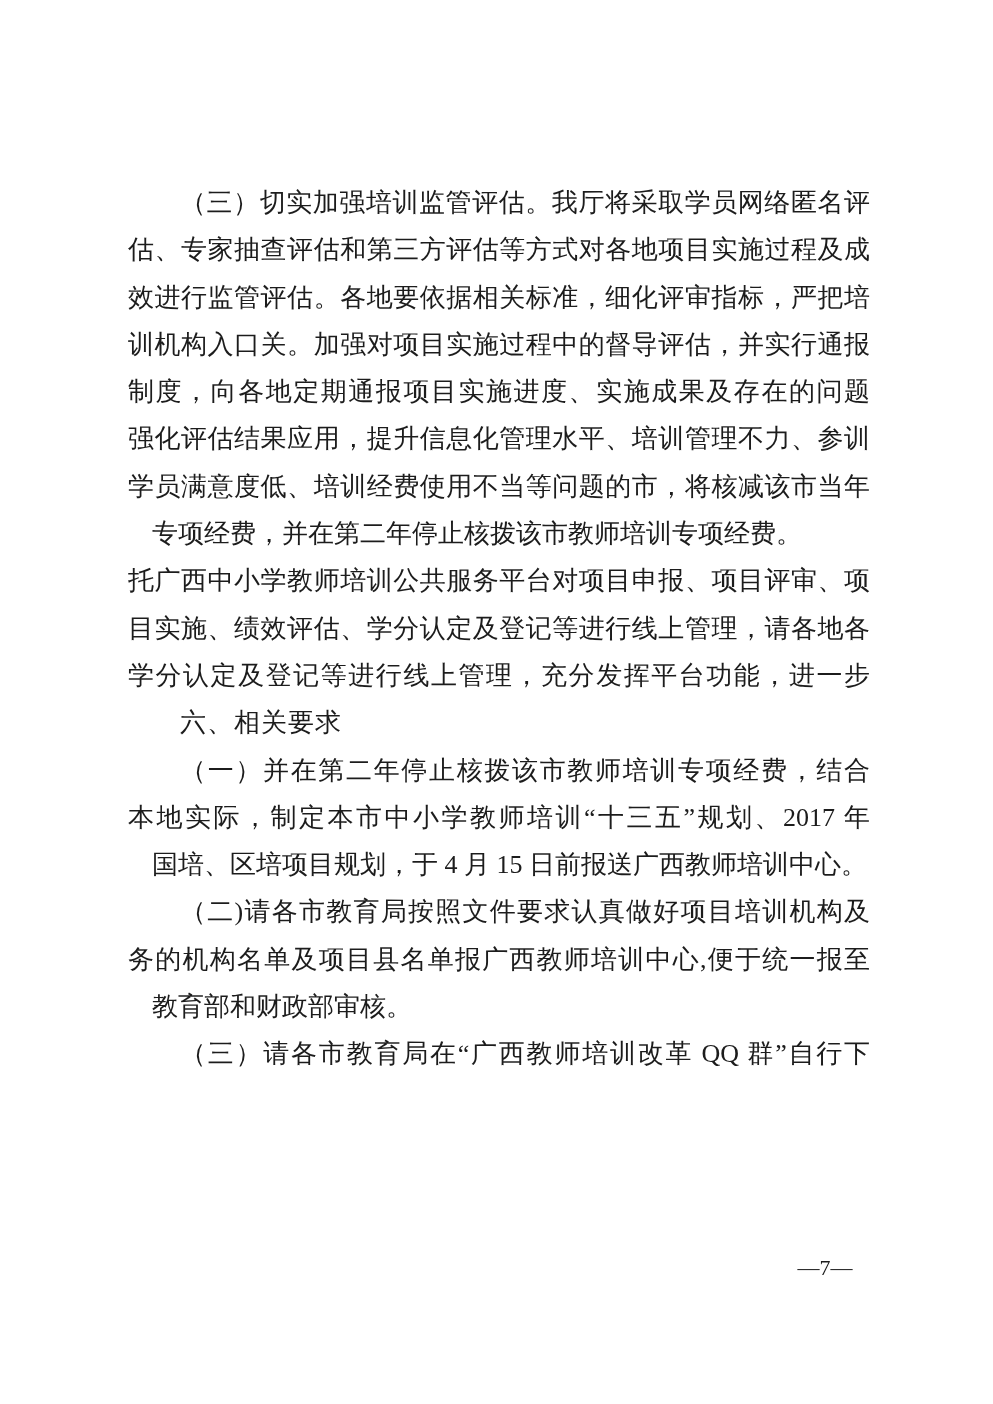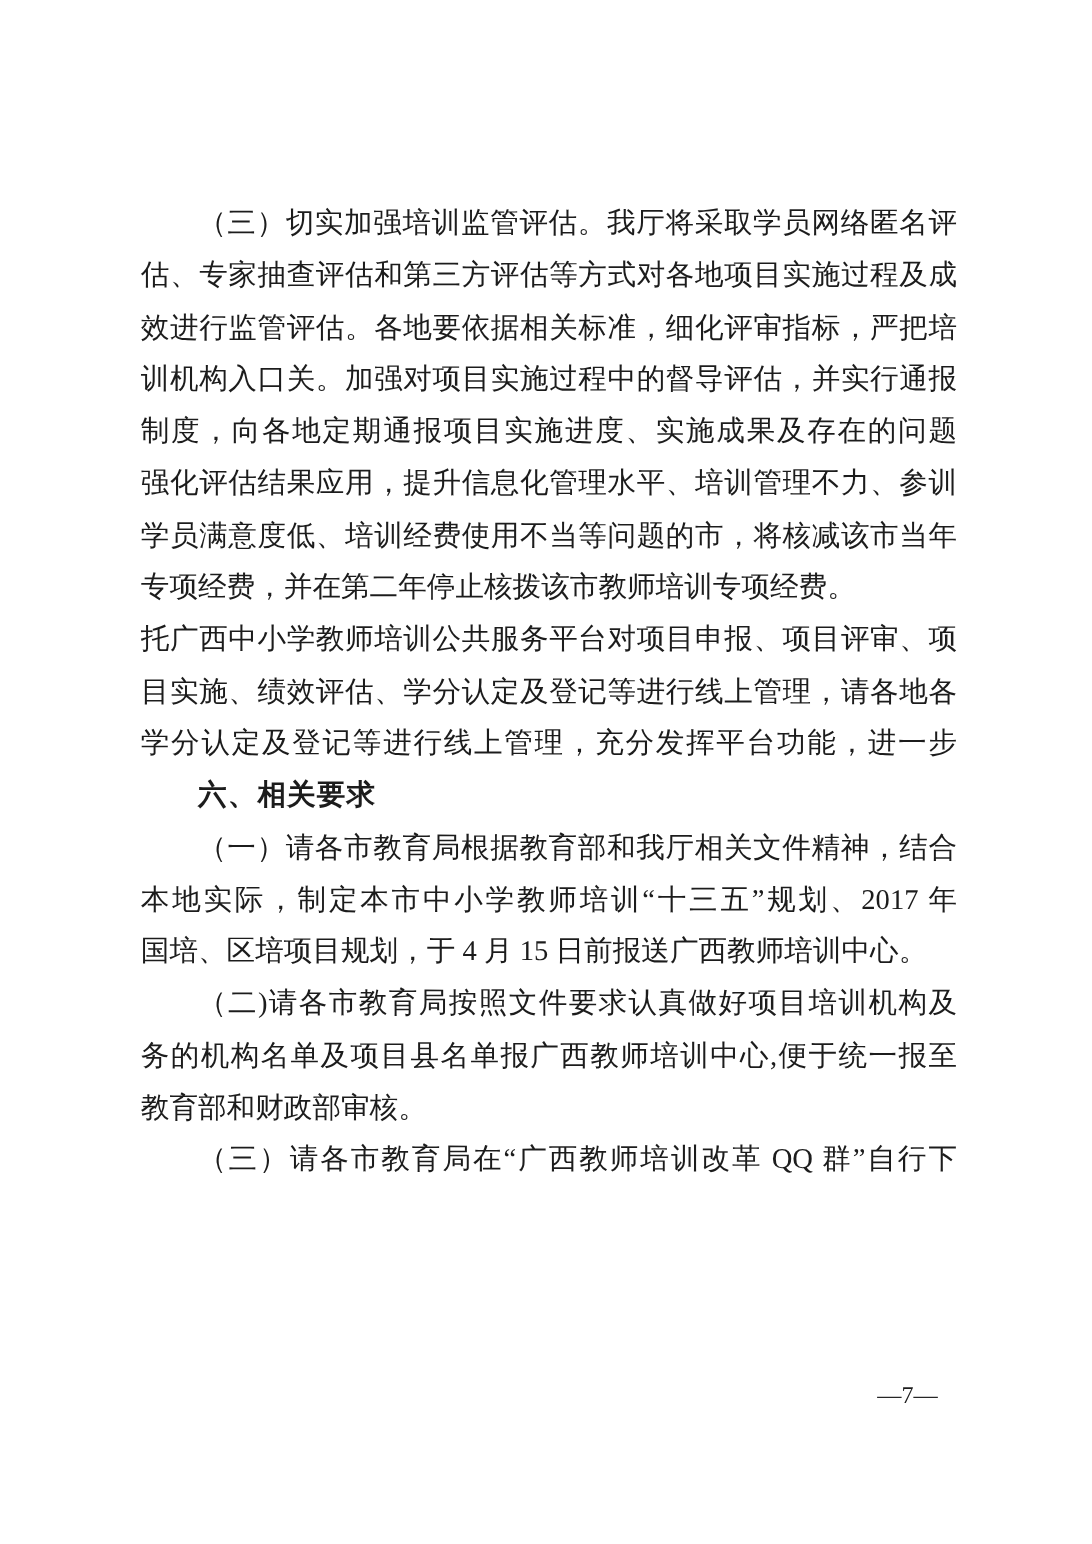--- a/index.html
+++ b/index.html
@@ -29,23 +29,24 @@
     text-align: justify;
     text-align-last: justify;
     overflow: hidden;
   }
   .line.indent {
     text-indent: 2em;
   }
   .line.end {
     text-align: left;
     text-align-last: left;
+    margin-left: 24px;
   }
   .line.heading {
-    font-weight: 700;
+    font-weight: 400;
     text-align: left;
     text-align-last: left;
     font-family: "Liberation Sans", "DejaVu Sans", sans-serif;
     letter-spacing: 1px;
   }
   .page-number {
     position: absolute;
     top: 1248px;
     left: 780px;
     width: 90px;
@@ -66,21 +67,21 @@
     <div class="line">效进行监管评估。各地要依据相关标准，细化评审指标，严把培</div>
     <div class="line">训机构入口关。加强对项目实施过程中的督导评估，并实行通报</div>
     <div class="line">制度，向各地定期通报项目实施进度、实施成果及存在的问题等；</div>
     <div class="line">强化评估结果应用，提升信息化管理水平、培训管理不力、参训</div>
     <div class="line">学员满意度低、培训经费使用不当等问题的市，将核减该市当年</div>
     <div class="line end">专项经费，并在第二年停止核拨该市教师培训专项经费。</div>
     <div class="line">托广西中小学教师培训公共服务平台对项目申报、项目评审、项</div>
     <div class="line">目实施、绩效评估、学分认定及登记等进行线上管理，请各地各</div>
     <div class="line">学分认定及登记等进行线上管理，充分发挥平台功能，进一步</div>
     <div class="line heading indent">六、相关要求</div>
-    <div class="line indent">（一）请各市教育局根据教育部和我厅相关文件精神，结合</div>
+    <div class="line indent">（一）并在第二年停止核拨该市教师培训专项经费，结合</div>
     <div class="line">本地实际，制定本市中小学教师培训“十三五”规划、2017 年</div>
     <div class="line end">国培、区培项目规划，于 4 月 15 日前报送广西教师培训中心。</div>
     <div class="line indent">（二)请各市教育局按照文件要求认真做好项目培训机构及</div>
     <div class="line">务的机构名单及项目县名单报广西教师培训中心,便于统一报至</div>
     <div class="line end">教育部和财政部审核。</div>
     <div class="line indent">（三）请各市教育局在“广西教师培训改革 QQ 群”自行下</div>
   </div>
   <div class="page-number">—7—</div>
 </div>
 

